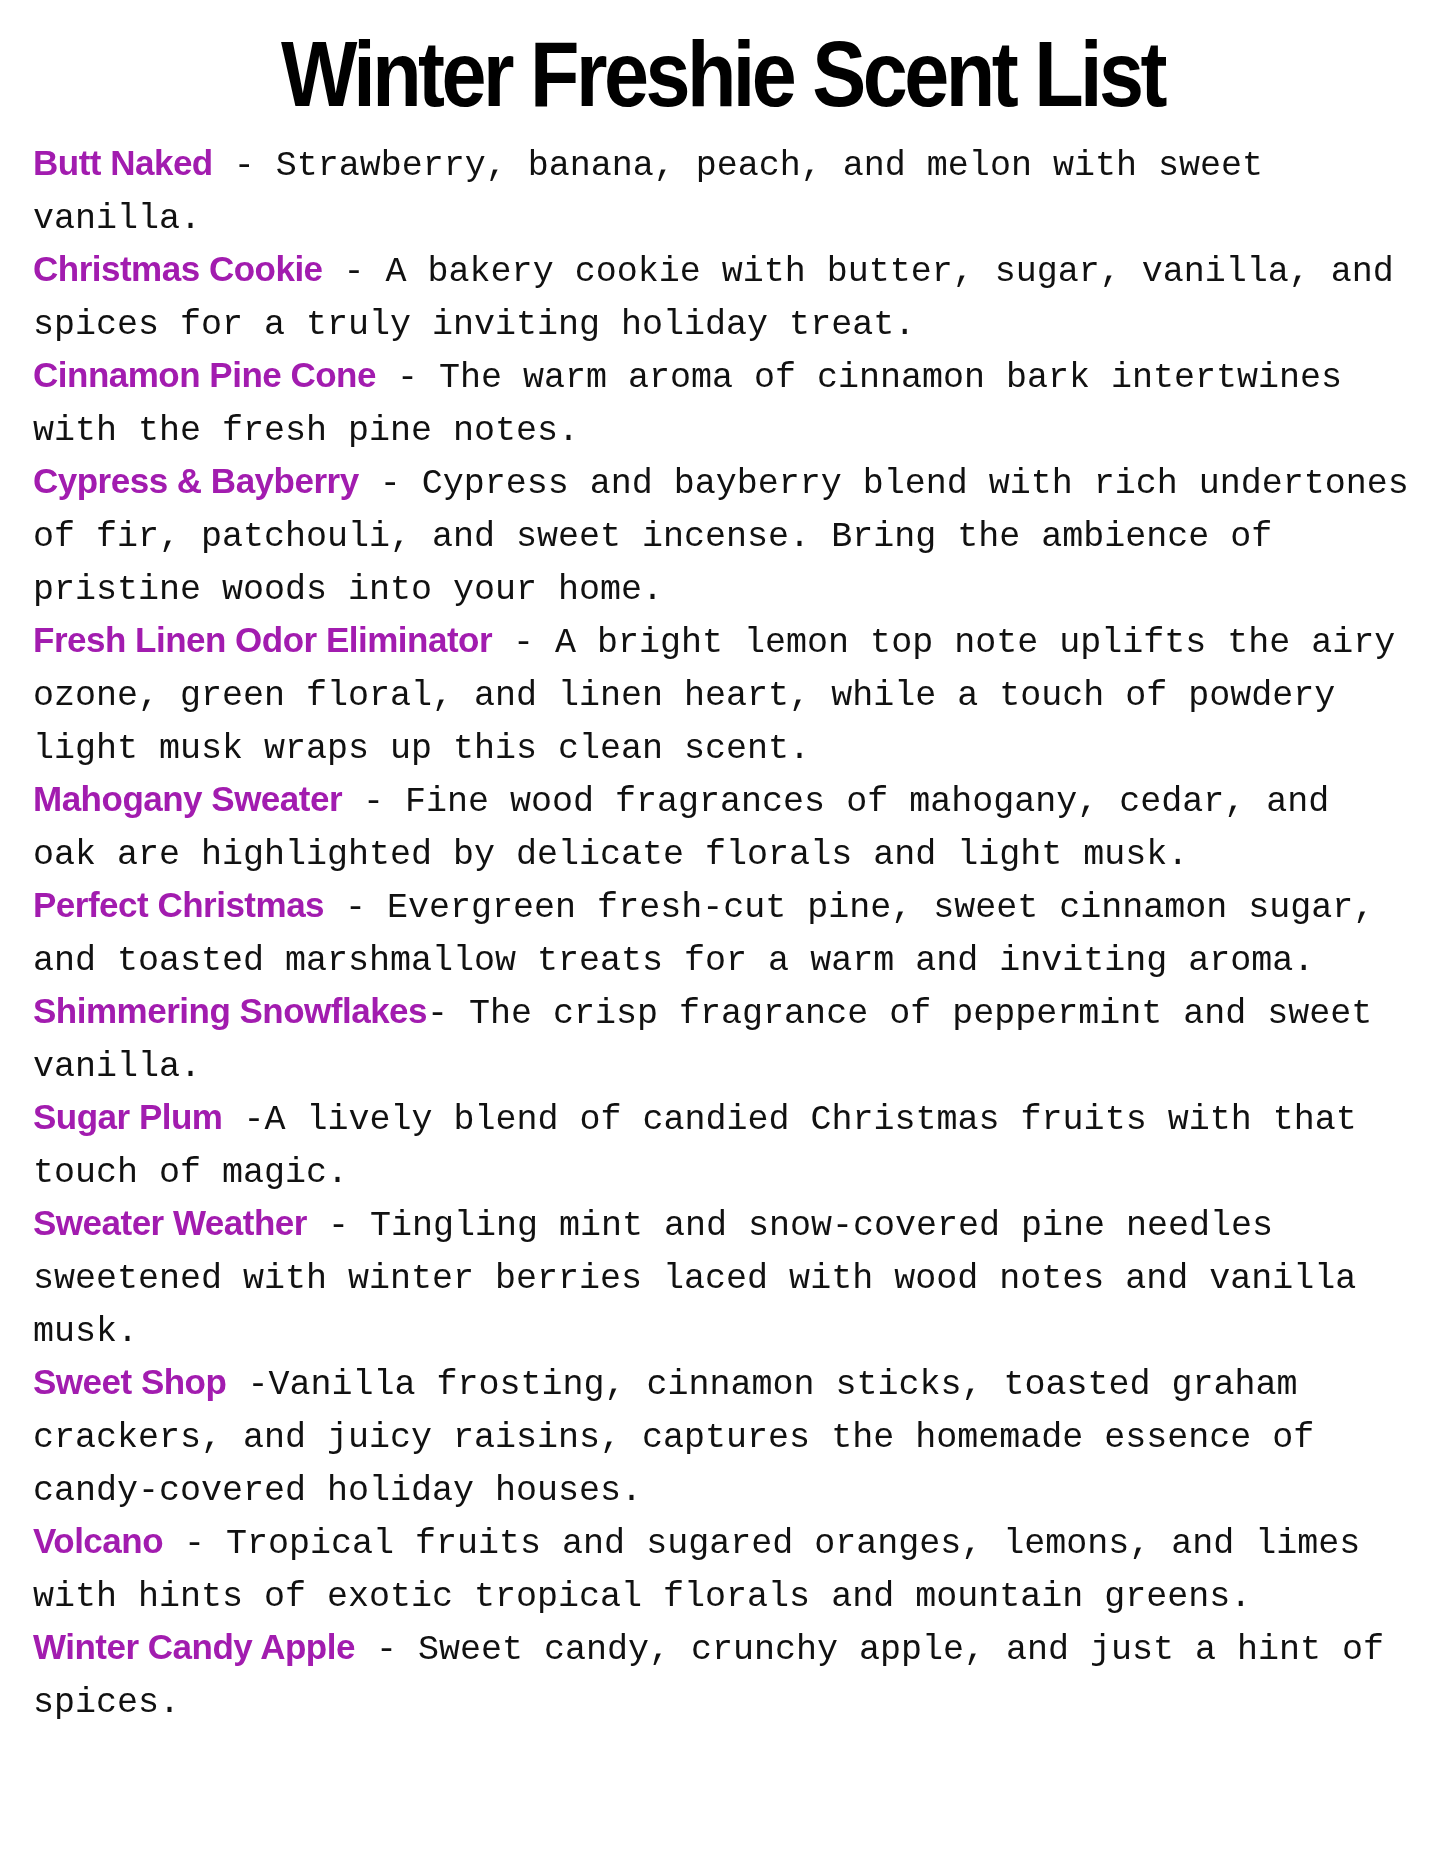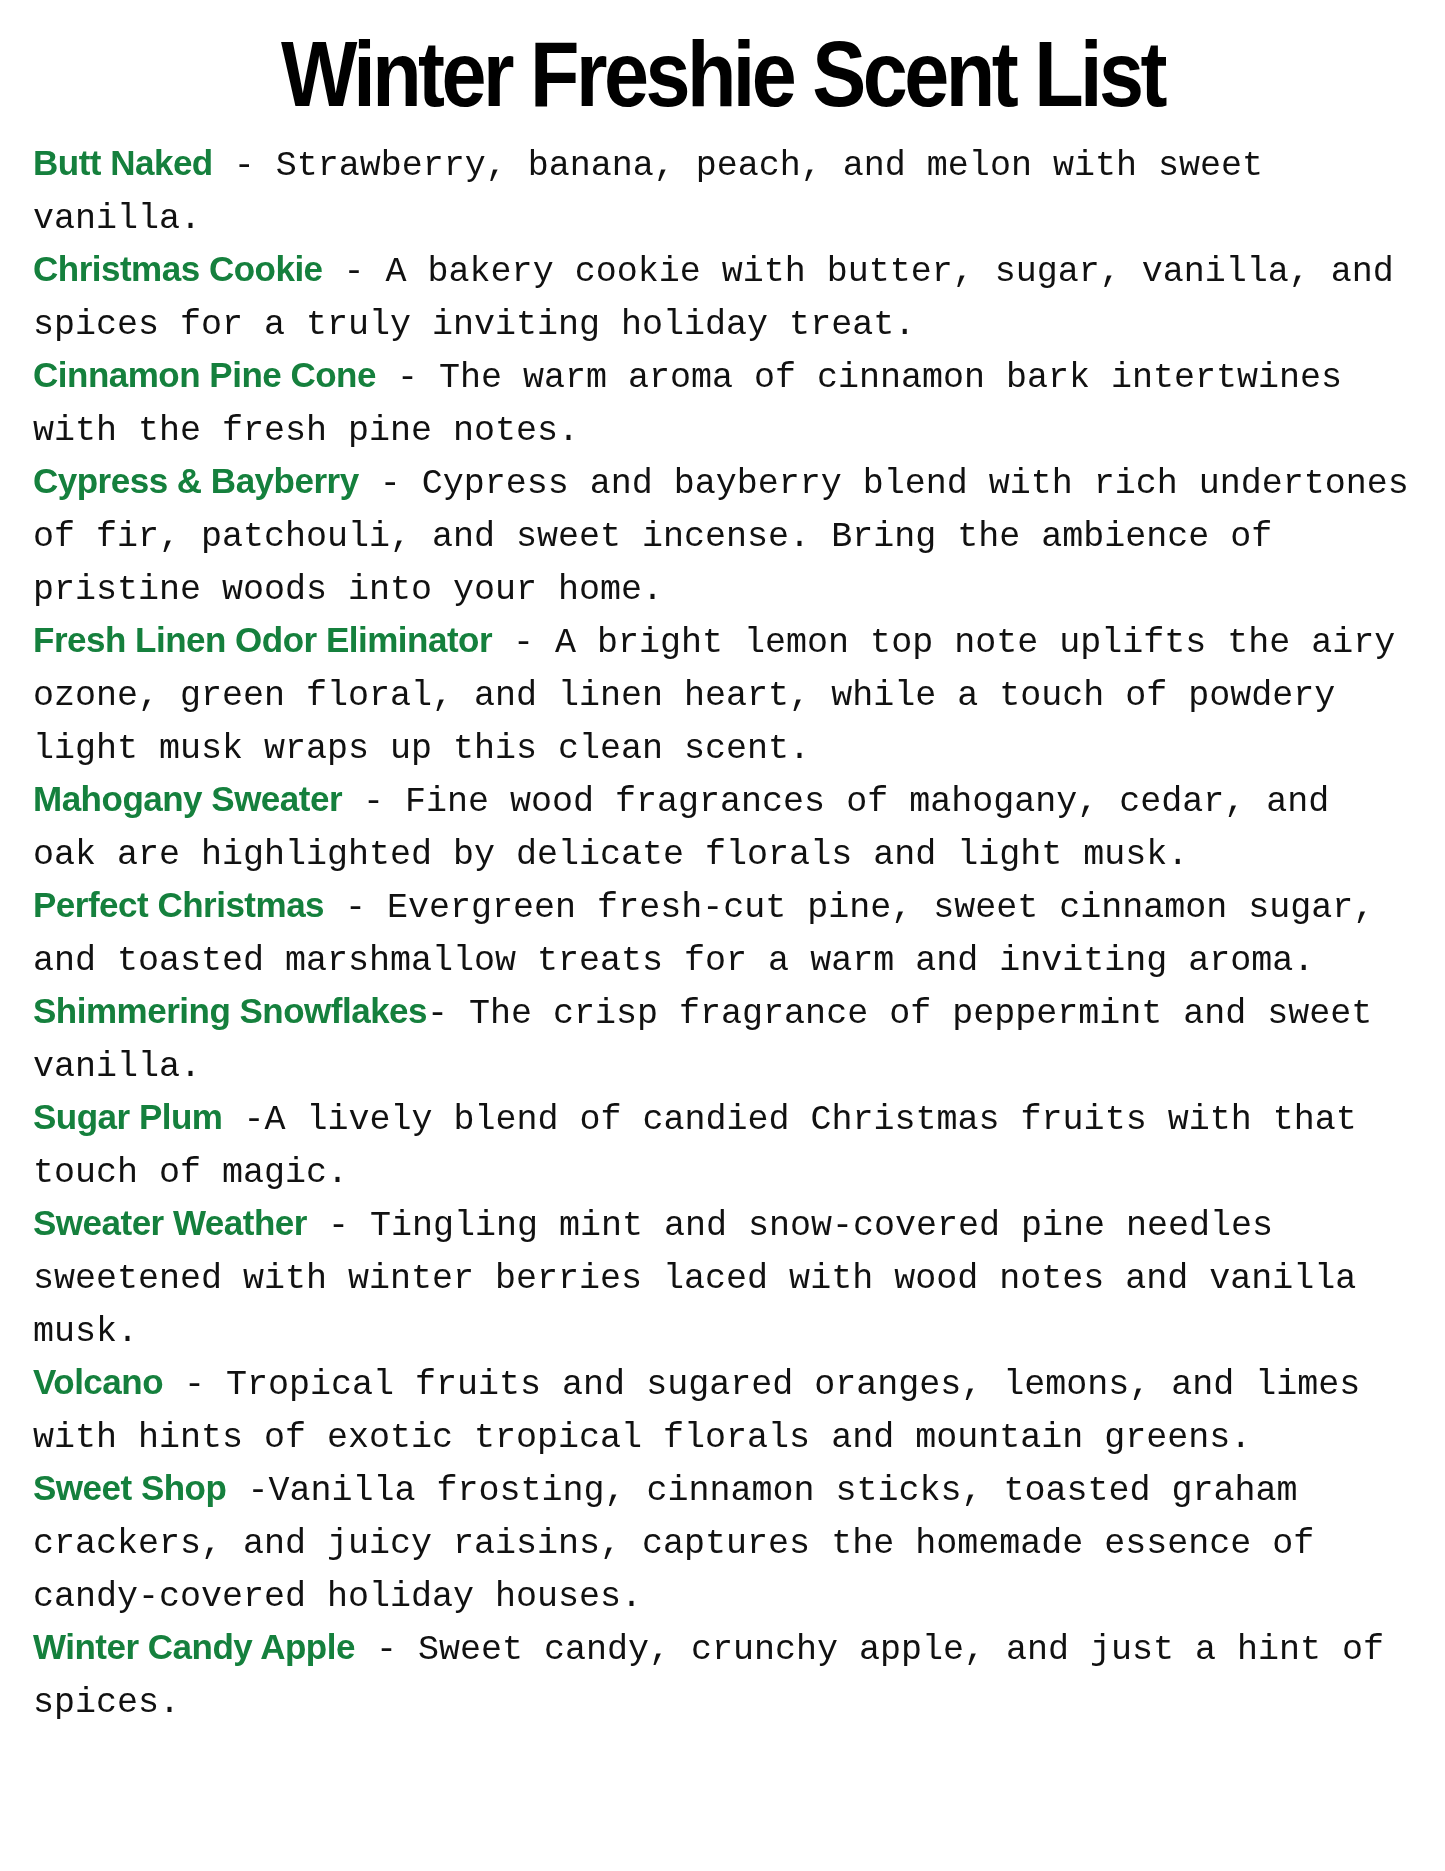--- a/index.html
+++ b/index.html
@@ -38,21 +38,21 @@
     line-height: 50px;
     color: #111111;
   }
   .scent-item {
     margin: 0;
     padding: 0;
   }
   .scent-name {
     font-weight: 800;
     letter-spacing: -0.5px;
-    color: #15803d;
+    color: #a21caf;
   }
   .scent-description {
     font-weight: 400;
     font-family: Liberation Mono, monospace;
   }
 </style>
 </head>
 <body>
 
 <div class="page">
@@ -75,19 +75,19 @@
 
 
   <p class="scent-item"><span class="scent-name">Perfect Christmas</span><span class="scent-description"> - Evergreen fresh-cut pine, sweet cinnamon sugar, and toasted marshmallow treats for a warm and inviting aroma.</span></p>
 
   <p class="scent-item"><span class="scent-name">Shimmering Snowflakes</span><span class="scent-description">- The crisp fragrance of peppermint and sweet vanilla.</span></p>
 
   <p class="scent-item"><span class="scent-name">Sugar Plum</span><span class="scent-description"> -A lively blend of candied Christmas fruits with that touch of magic.</span></p>
 
   <p class="scent-item"><span class="scent-name">Sweater Weather</span><span class="scent-description"> - Tingling mint and snow-covered pine needles sweetened with winter berries laced with wood notes and vanilla musk.</span></p>
 
+  <p class="scent-item"><span class="scent-name">Sweet Shop</span><span class="scent-description"> -Vanilla frosting, cinnamon sticks, toasted graham crackers, and juicy raisins, captures the homemade essence of candy-covered holiday houses.</span></p>
+
   <p class="scent-item"><span class="scent-name">Volcano</span><span class="scent-description"> - Tropical fruits and sugared oranges, lemons, and limes with hints of exotic tropical florals and mountain greens.</span></p>
-
-  <p class="scent-item"><span class="scent-name">Sweet Shop</span><span class="scent-description"> -Vanilla frosting, cinnamon sticks, toasted graham crackers, and juicy raisins, captures the homemade essence of candy-covered holiday houses.</span></p>
 
   <p class="scent-item"><span class="scent-name">Winter Candy Apple</span><span class="scent-description"> - Sweet candy, crunchy apple, and just a hint of spices.</span></p>
 </div>
 </div>
 
 </body></html>

